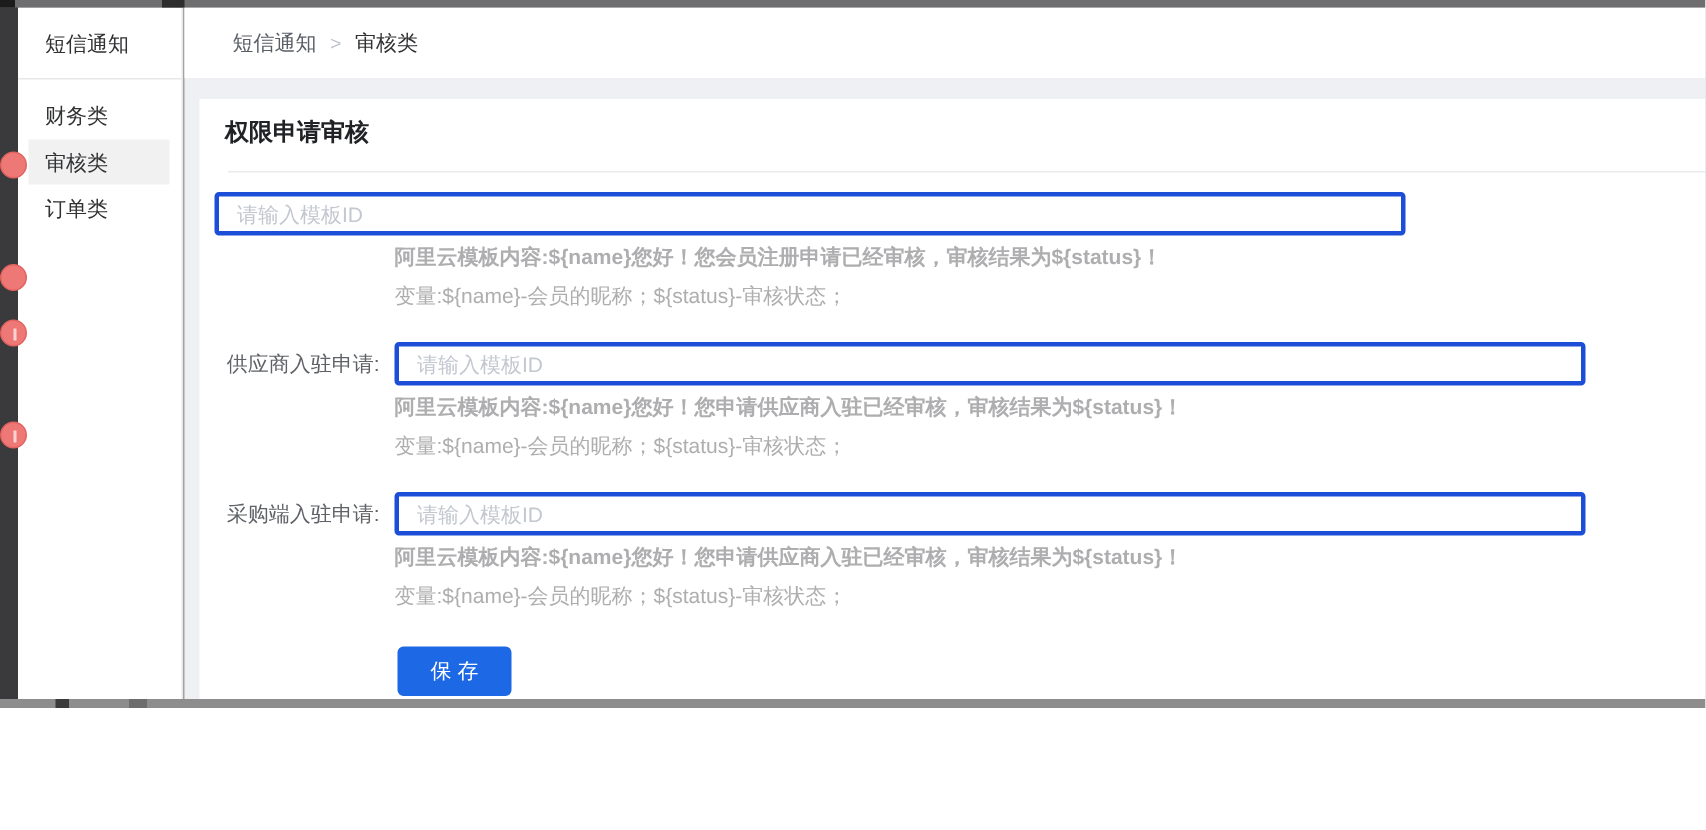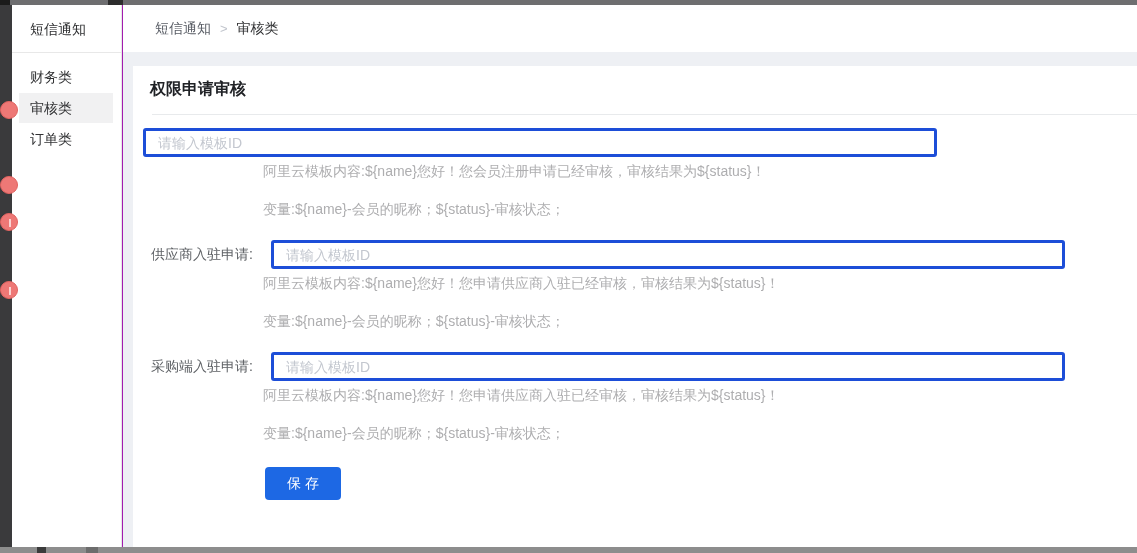--- a/index.html
+++ b/index.html
@@ -1,18 +1,18 @@
 <!DOCTYPE html>
 <html><head>
 <meta charset="utf-8">
 <style>
   * { margin:0; padding:0; box-sizing:border-box; }
   html,body { background:#ffffff; }
   body { font-family:"Liberation Sans","DejaVu Sans",sans-serif; }
-  .screen { position:relative; width:1137px; height:553px; background:#a21caf; overflow:hidden; }
+  .screen { position:relative; width:1137px; height:472px; background:#a3a3a3; overflow:hidden; }
 
   
   .top-bar { position:absolute; left:0; top:0; right:0; height:5px; background:#6e6e70; z-index:6; }
   .top-seg-a { position:absolute; left:0; top:0; width:10px; height:5px; background:#1b1b1b; }
   .top-seg-b { position:absolute; left:108px; top:0; width:15px; height:5px; background:#2d2d2d; }
   .bottom-bar { position:absolute; left:0; bottom:0; right:0; height:6px; background:#8d8d8d; z-index:6; }
   .bot-seg-a { position:absolute; left:37px; top:0; width:9px; height:6px; background:#3b3b3b; }
   .bot-seg-b { position:absolute; left:86px; top:0; width:12px; height:6px; background:#6d6d6d; }
   .left-strip { position:absolute; left:0; top:0; bottom:0; width:12px; background:#3a3a3c; z-index:4; }
 
@@ -38,29 +38,29 @@
   .crumb-first { color:#5a5e66; cursor:pointer; }
   .crumb-sep { color:#c0c4cc; margin:0 9px; font-size:13px; }
   .crumb-last { color:#303133; }
 
   .card { position:absolute; left:10px; top:61px; right:0; bottom:0; background:#fff; }
   .card-title { padding-top:12px; margin-left:17px; font-size:16px; font-weight:bold;
                 color:#202226; line-height:22px; }
   .card-divider { height:1px; background:#e8eaec; margin:14px 0 0 19px; }
 
   .form-row { display:flex; margin-top:13px; }
-  .form-row.gap { margin-top:24px;gap:8px; }
+  .form-row.gap { margin-top:24px; }
   .field-label { width:120px; text-align:right; font-size:14px; color:#5f6266; line-height:29px; }
   .field-input { margin-left:10px; width:794px; height:29px; border:3px solid #1d4ed8;
                  border-radius:3px; padding:0 12px; font-size:14px; color:#606266;
                  outline:none; background:#fff; }
   .field-input::placeholder { color:#c3c7cf; }
   .helper { margin-left:130px; font-size:14px; color:#aeaeb0; line-height:14px; }
-  .helper.first { margin-top:7px; }
-  .helper.second { margin-top:24px; }
+  .helper.first { margin-top:7px;font-weight:bold; }
+  .helper.second { margin-top:12px; }
 
   .save-btn { display:block; margin:27px 8px 0 132px; width:76px; height:33px; border:none;
               border-radius:4px; background:#1d68e4; color:#ffffff; font-size:14px;
               font-family:inherit; cursor:pointer; }
 </style>
 </head>
 <body>
 
 <div class="screen">
 

